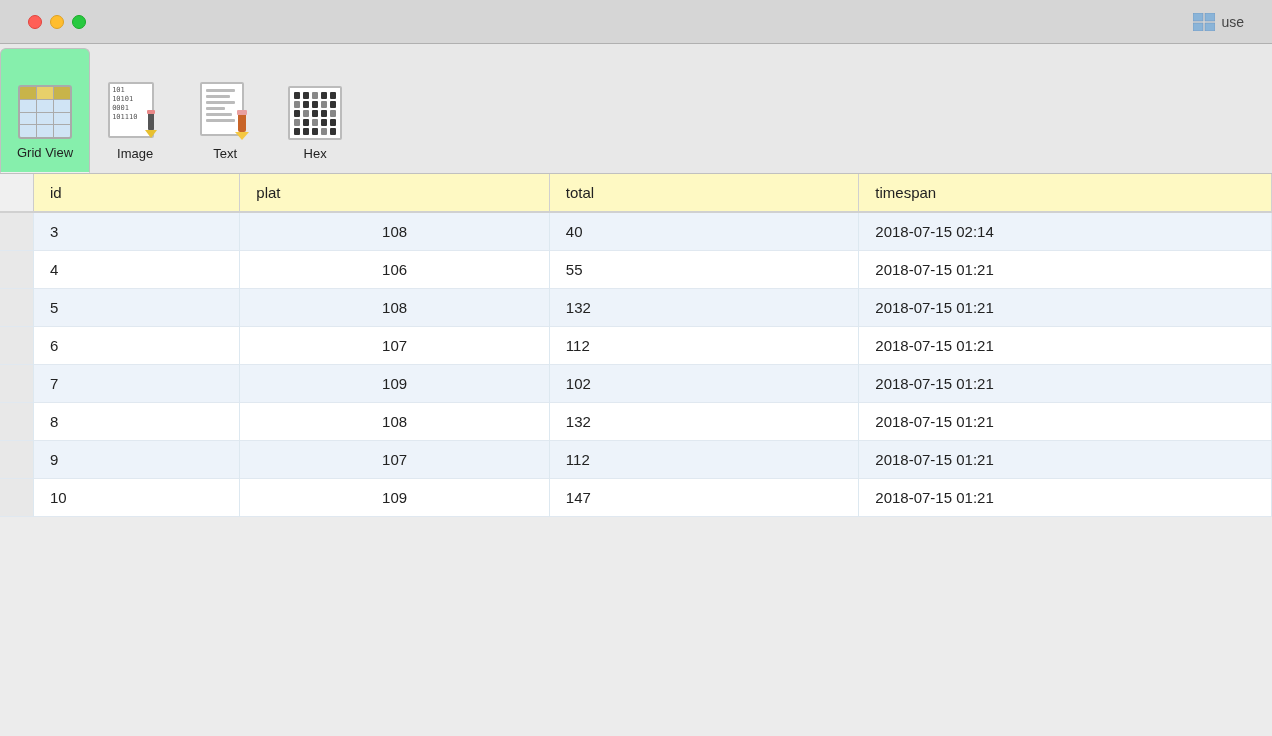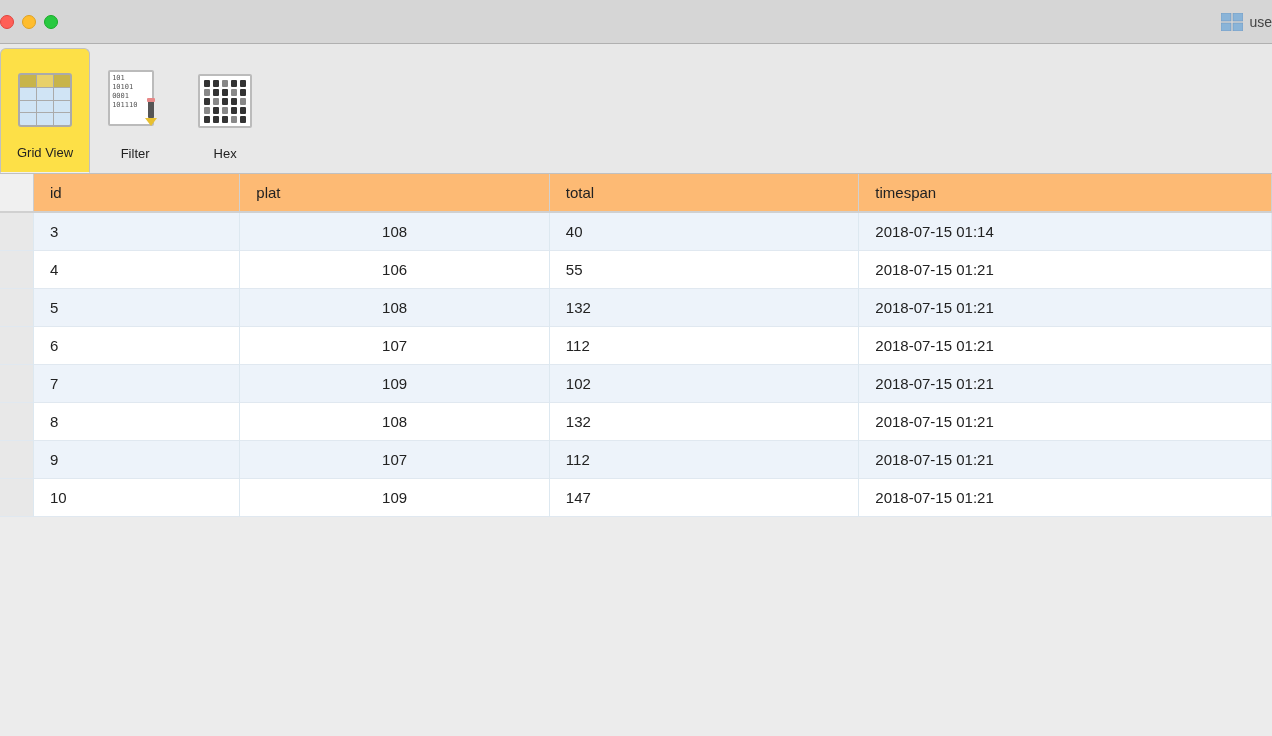--- a/index.html
+++ b/index.html
@@ -10,21 +10,21 @@
       height: 736px;
       overflow: hidden;
     }
 
     
     .titlebar {
       height: 44px;
       background: #d6d6d6;
       display: flex;
       align-items: center;
-      padding: 0 0;
+      padding: 0 28px;
       border-bottom: 1px solid #b0b0b0;
     }
     .window-controls {
       display: flex;
       gap: 8px;
       align-items: center;
     }
     .btn-close { width: 14px; height: 14px; border-radius: 50%; background: #ff5f57; border: 1px solid #e0443e; }
     .btn-min   { width: 14px; height: 14px; border-radius: 50%; background: #ffbd2e; border: 1px solid #dea123; }
     .btn-max   { width: 14px; height: 14px; border-radius: 50%; background: #28c940; border: 1px solid #1aab29; }
@@ -53,26 +53,26 @@
     }
     .toolbar-item {
       display: flex;
       flex-direction: column;
       align-items: center;
       justify-content: flex-end;
       padding: 8px 16px 12px 16px;
       cursor: pointer;
       border-radius: 6px 6px 0 0;
       min-width: 90px;
-      gap: 18px;
+      gap: 6px;
       border: 1px solid transparent;
       border-bottom: none;
     }
     .toolbar-item.active {
-      background: #fde047;
+      background: #86efac;
       border-color: #c0c0c0;
       border-bottom: 1px solid #f0f0f0;
     }
     .toolbar-item-label {
       font-size: 13px;
       color: #222;
       white-space: nowrap;
     }
 
     
@@ -143,21 +143,21 @@
       background: white;
       flex: 1;
       overflow: hidden;
     }
     .data-table {
       width: 100%;
       border-collapse: collapse;
       font-size: 15px;
     }
     .data-table thead tr th {
-      background: #fdba74;
+      background: #fef9c3;
       border-bottom: 2px solid #d0d0d0;
       border-right: 1px solid #d0d0d0;
       padding: 10px 16px;
       text-align: left;
       font-weight: 500;
       color: #222;
       font-size: 15px;
     }
     .data-table tbody tr {
       border-bottom: 1px solid #e0e8f0;
@@ -239,23 +239,44 @@
           101<br>10101<br>0001<br>101110
         </div>
       </div>
 
       <svg style="position:absolute;bottom:0;right:0;width:22px;height:30px;" viewBox="0 0 22 30">
         <rect x="8" y="0" width="6" height="20" fill="#555" rx="1"></rect>
         <polygon points="5,20 17,20 11,28" fill="#e8c030"></polygon>
         <rect x="7" y="0" width="8" height="4" fill="#e88888" rx="1"></rect>
       </svg>
     </div>
-    <span class="toolbar-item-label">Filter</span>
-  </div>
-
+    <span class="toolbar-item-label">Image</span>
+  </div>
+
+  <div class="toolbar-item">
+    <div style="position:relative; width:54px; height:58px;">
+      <div style="position:absolute;top:0;left:2px;width:44px;height:54px;background:white;border:2px solid #bbb;border-radius:2px;">
+        <div style="padding:5px 4px;display:flex;flex-direction:column;gap:3px;">
+          <div style="height:3px;width:90%;background:#bbb;border-radius:1px;"></div>
+          <div style="height:3px;width:75%;background:#bbb;border-radius:1px;"></div>
+          <div style="height:3px;width:90%;background:#bbb;border-radius:1px;"></div>
+          <div style="height:3px;width:60%;background:#bbb;border-radius:1px;"></div>
+          <div style="height:3px;width:80%;background:#bbb;border-radius:1px;"></div>
+          <div style="height:3px;width:90%;background:#bbb;border-radius:1px;"></div>
+        </div>
+      </div>
+
+      <svg style="position:absolute;bottom:-2px;right:-2px;width:24px;height:32px;" viewBox="0 0 24 32">
+        <rect x="8" y="0" width="8" height="22" fill="#c86428" rx="2"></rect>
+        <polygon points="5,22 19,22 12,30" fill="#f5c842"></polygon>
+        <rect x="7" y="0" width="10" height="5" fill="#e8a0a0" rx="1"></rect>
+      </svg>
+    </div>
+    <span class="toolbar-item-label">Text</span>
+  </div>
 
   <div class="toolbar-item">
     <div class="icon-hex">
       <div class="hex-row">
         <div class="hex-cell dark"></div>
           <div class="hex-cell dark"></div>
           <div class="hex-cell"></div>
           <div class="hex-cell dark"></div>
           <div class="hex-cell dark"></div>
       </div>
@@ -306,21 +327,21 @@
         <th class="col-total">total</th>
         <th class="col-timespan">timespan</th>
       </tr>
     </thead>
     <tbody id="table-body">
     <tr>
       <td class="row-handle"></td>
       <td class="col-id">3</td>
       <td class="col-plat">108</td>
       <td class="col-total">40</td>
-      <td class="col-timespan">2018-07-15 01:14</td>
+      <td class="col-timespan">2018-07-15 02:14</td>
     </tr>
         <tr>
       <td class="row-handle"></td>
       <td class="col-id">4</td>
       <td class="col-plat">106</td>
       <td class="col-total">55</td>
       <td class="col-timespan">2018-07-15 01:21</td>
     </tr>
         <tr>
       <td class="row-handle"></td>

